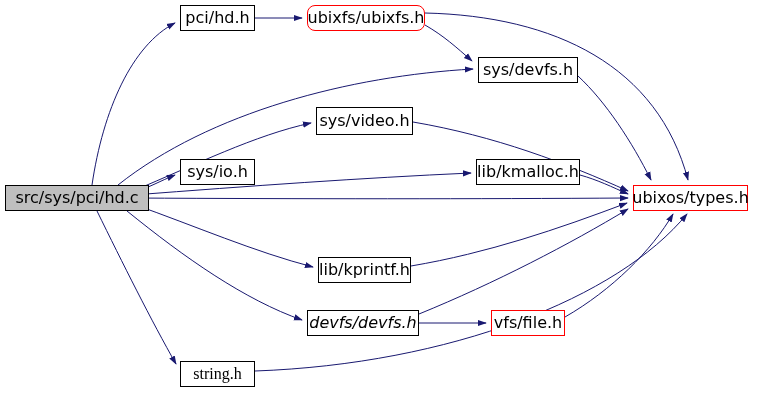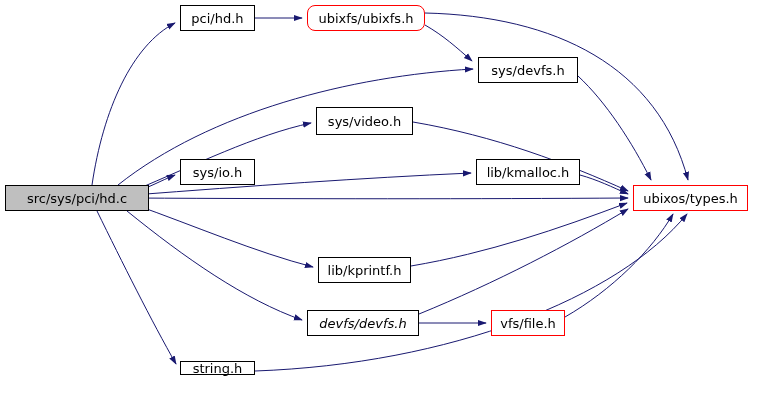--- a/index.html
+++ b/index.html
@@ -30,21 +30,21 @@
   }
   .node {
     position: absolute;
     box-sizing: border-box;
     display: flex;
     align-items: center;
     justify-content: center;
     background: var(--node-fill, #ffffff);
     border: 1px solid var(--node-border, #000000);
     color: var(--text, #000000);
-    font-size: 13px;
+    font-size: 16px;
     line-height: 1;
     white-space: nowrap;
     cursor: pointer;
   }
   .node.focus {
     background: var(--focus-fill, #bfbfbf);
     cursor: default;
   }
   .node.truncated {
     border-color: var(--truncated-border, #ff0000);
@@ -86,15 +86,15 @@
       <div class="node normal" style="left: 180px; top: 5px; width: 75px; height: 26px;">pci/hd.h</div>
       <div class="node truncated" style="left: 307px; top: 5px; width: 118px; height: 26px; border-radius: 8px;">ubixfs/ubixfs.h</div>
       <div class="node normal" style="left: 478px; top: 57px; width: 100px; height: 26px;">sys/devfs.h</div>
       <div class="node normal" style="left: 316px; top: 107px; width: 97px; height: 28px;">sys/video.h</div>
       <div class="node normal" style="left: 180px; top: 159px; width: 75px; height: 26px;">sys/io.h</div>
       <div class="node normal" style="left: 476px; top: 159px; width: 104px; height: 26px;">lib/kmalloc.h</div>
       <div class="node truncated" style="left: 633px; top: 185px; width: 115px; height: 26px;">ubixos/types.h</div>
       <div class="node normal" style="left: 318px; top: 257px; width: 93px; height: 26px;">lib/kprintf.h</div>
       <div class="node normal" style="left: 307px; top: 310px; width: 112px; height: 26px; font-style: italic;">devfs/devfs.h</div>
       <div class="node truncated" style="left: 491px; top: 310px; width: 74px; height: 26px;">vfs/file.h</div>
-      <div class="node normal" style="left: 180px; top: 361px; width: 75px; height: 14px;">string.h</div>
+      <div class="node normal" style="left: 180px; top: 361px; width: 75px; height: 26px; font-family: Liberation Serif, serif;">string.h</div>
     </div>
 </div>
 
 </body></html>

